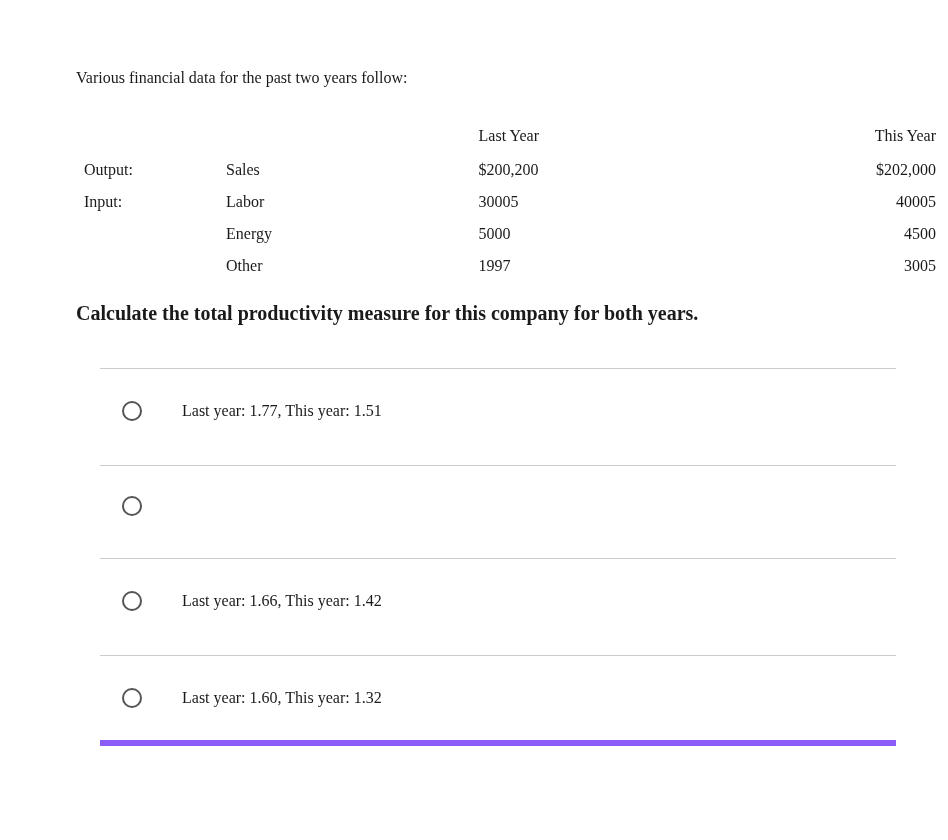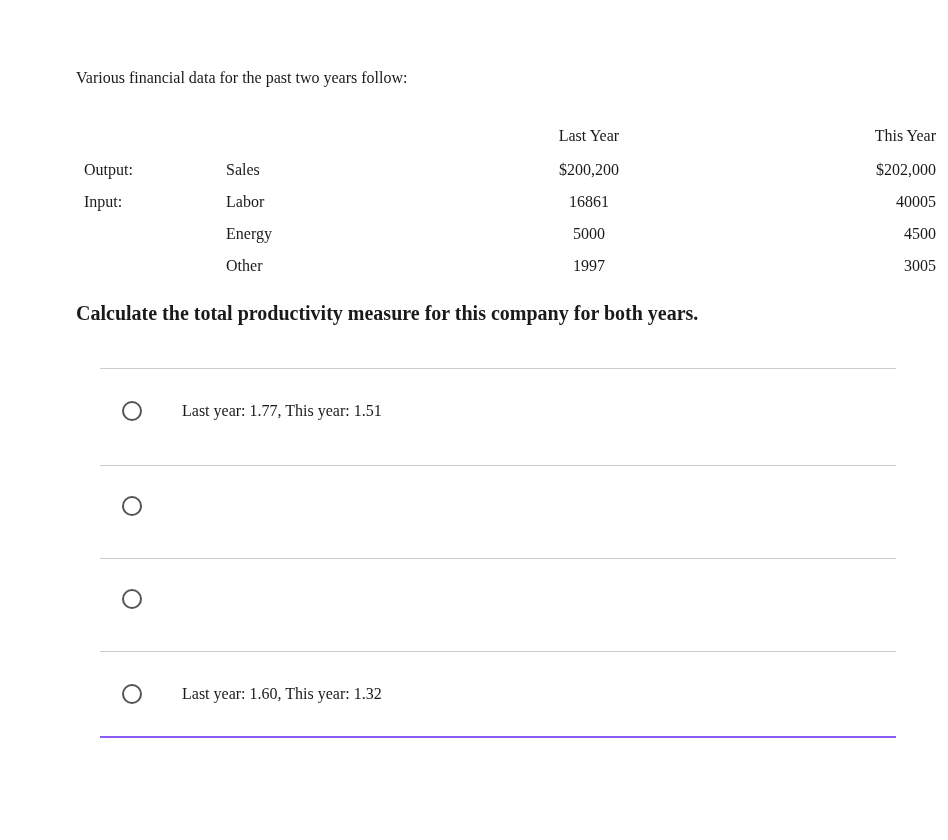--- a/index.html
+++ b/index.html
@@ -38,21 +38,21 @@
     .col-label1 {
       width: 90px;
     }
 
     .col-label2 {
       width: 160px;
     }
 
     .col-last-year {
       width: 150px;
-      text-align: center;
+      text-align: left;
     }
 
     .col-this-year {
       width: 150px;
       text-align: right;
     }
 
     .header-row td {
       font-size: 16px;
       padding-bottom: 6px;
@@ -71,21 +71,21 @@
     .option-row {
       display: flex;
       align-items: center;
       padding: 18px 10px;
       border-top: 1px solid #cccccc;
       cursor: pointer;
       gap: 16px;
     }
 
     .option-row:last-child {
-      border-bottom: 2px solid #8b5cf6;
+      border-bottom: 6px solid #8b5cf6;
     }
 
     .radio-circle {
       width: 20px;
       height: 20px;
       border-radius: 50%;
       border: 2px solid #555555;
       display: inline-flex;
       align-items: center;
       justify-content: center;
@@ -114,21 +114,21 @@
   <tbody id="table-body">
   <tr>
         <td class="col-label1">Output:</td>
         <td class="col-label2">Sales</td>
         <td class="col-last-year">$200,200</td>
         <td class="col-this-year">$202,000</td>
       </tr>
       <tr>
         <td class="col-label1">Input:</td>
         <td class="col-label2">Labor</td>
-        <td class="col-last-year">16861</td>
+        <td class="col-last-year">30005</td>
         <td class="col-this-year">40005</td>
       </tr>
       <tr>
         <td class="col-label1"></td>
         <td class="col-label2">Energy</td>
         <td class="col-last-year">5000</td>
         <td class="col-this-year">4500</td>
       </tr>
       <tr>
         <td class="col-label1"></td>
@@ -145,19 +145,20 @@
   <div id="options-list">
       <div class="option-row">
         <span class="radio-circle"></span>
         <span class="option-text">Last year: 1.77, This year: 1.51</span>
       </div>
       <div class="option-row">
         <span class="radio-circle"></span>
       </div>
       <div class="option-row">
         <span class="radio-circle"></span>
+        <span class="option-text">Last year: 1.66, This year: 1.42</span>
       </div>
       <div class="option-row">
         <span class="radio-circle"></span>
         <span class="option-text">Last year: 1.60, This year: 1.32</span>
       </div>
     </div>
 </div>
 
 </body></html>

